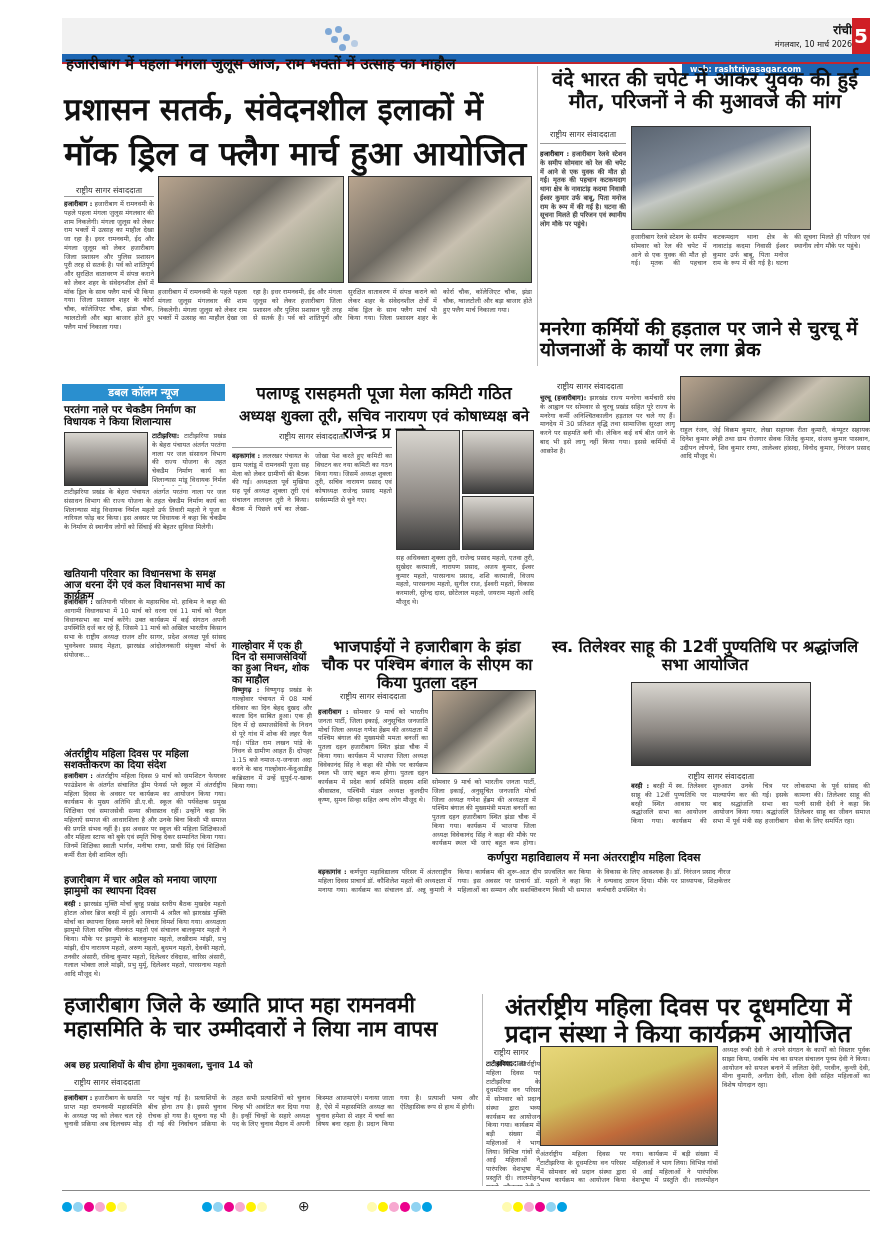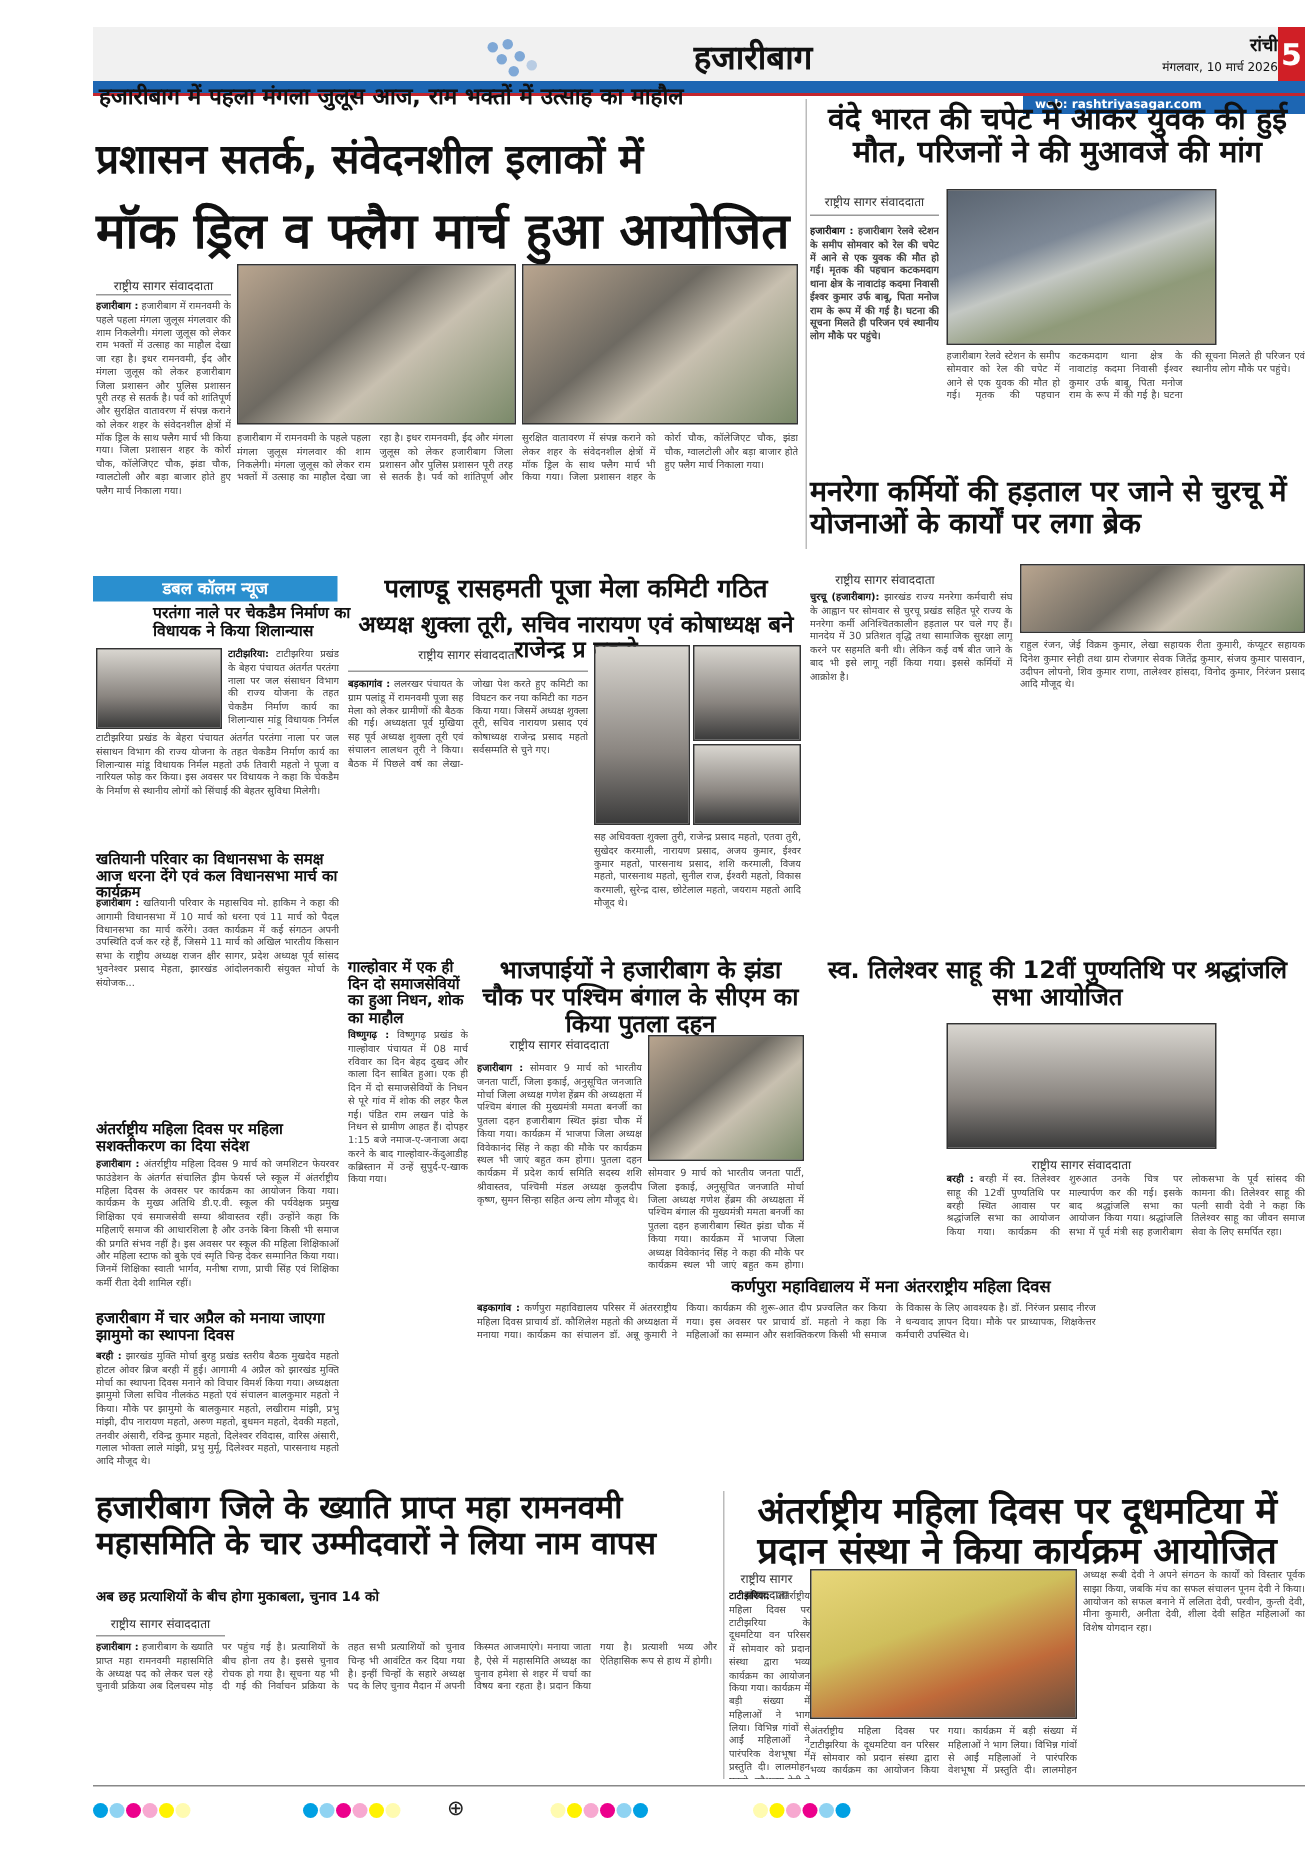--- a/index.html
+++ b/index.html
@@ -37,31 +37,30 @@
 
 <div class="abs masthead">
   <div class="abs mast-dots">
     <span style="left:8px;top:4px"></span>
       <span style="left:18px;top:2px"></span>
       <span style="left:14px;top:12px"></span>
       <span style="left:26px;top:10px"></span>
       <span style="left:22px;top:20px"></span>
       <span style="left:34px;top:16px;opacity:.5"></span>
   </div>
-  <div class="abs mast-section">हजारीबाग</div>
   <div class="abs mast-city">रांची</div>
   <div class="abs mast-date">मंगलवार, 10 मार्च 2026</div>
   <div class="abs mast-page">5</div>
   <div class="abs mast-bar"></div>
   <div class="abs mast-web">web: rashtriyasagar.com</div>
 </div>
 <div class="abs redline" style="left:62px;top:62px;width:808px;"></div>
 
 <div class="abs h" style="left:66px;top:56px;width:466px;font-size:15px;">हजारीबाग में पहला मंगला जुलूस आज, राम भक्तों में उत्साह का माहौल</div>
-<div class="abs h" style="left:64px;top:92px;width:470px;font-size:27px;">प्रशासन सतर्क, संवेदनशील इलाकों में</div>
+<div class="abs h" style="left:64px;top:92px;width:470px;font-size:31px;">प्रशासन सतर्क, संवेदनशील इलाकों में</div>
 <div class="abs h" style="left:64px;top:136px;width:470px;font-size:33px;">मॉक ड्रिल व फ्लैग मार्च हुआ आयोजित</div>
 <div class="abs byline" style="left:64px;top:184px;width:90px;">राष्ट्रीय सागर संवाददाता</div>
 <div class="abs rule" style="left:64px;top:196px;width:90px;"></div>
 <div class="abs body" style="left:64px;top:200px;width:90px;height:178px;"><b>हजारीबाग :</b> <span>हजारीबाग में रामनवमी के पहले पहला मंगला जुलूस मंगलवार की शाम निकलेगी। मंगला जुलूस को लेकर राम भक्तों में उत्साह का माहौल देखा जा रहा है। इधर रामनवमी, ईद और मंगला जुलूस को लेकर हजारीबाग जिला प्रशासन और पुलिस प्रशासन पूरी तरह से सतर्क है। पर्व को शांतिपूर्ण और सुरक्षित वातावरण में संपन्न कराने को लेकर शहर के संवेदनशील क्षेत्रों में मॉक ड्रिल के साथ फ्लैग मार्च भी किया गया। जिला प्रशासन शहर के कोर्रा चौक, कॉलेजिएट चौक, झंडा चौक, ग्वालटोली और बड़ा बाजार होते हुए फ्लैग मार्च निकाला गया।</span></div>
 <div class="abs photo crowd" style="left:158px;top:176px;width:186px;height:107px;"></div>
 <div class="abs photo crowd" style="left:348px;top:176px;width:184px;height:107px;"></div>
 <div class="abs body" style="left:158px;top:288px;width:374px;height:90px;column-count:4;column-gap:6px;">हजारीबाग में रामनवमी के पहले पहला मंगला जुलूस मंगलवार की शाम निकलेगी। मंगला जुलूस को लेकर राम भक्तों में उत्साह का माहौल देखा जा रहा है। इधर रामनवमी, ईद और मंगला जुलूस को लेकर हजारीबाग जिला प्रशासन और पुलिस प्रशासन पूरी तरह से सतर्क है। पर्व को शांतिपूर्ण और सुरक्षित वातावरण में संपन्न कराने को लेकर शहर के संवेदनशील क्षेत्रों में मॉक ड्रिल के साथ फ्लैग मार्च भी किया गया। जिला प्रशासन शहर के कोर्रा चौक, कॉलेजिएट चौक, झंडा चौक, ग्वालटोली और बड़ा बाजार होते हुए फ्लैग मार्च निकाला गया।</div>
 
 <div class="vrule abs" style="left:537px;top:66px;height:300px;"></div>
 <div class="abs h" style="left:540px;top:68px;width:330px;font-size:20px;text-align:center;">वंदे भारत की चपेट में आकर युवक की हुई मौत, परिजनों ने की मुआवजे की मांग</div>
@@ -71,21 +70,21 @@
 <div class="abs photo train" style="left:631px;top:126px;width:180px;height:104px;"></div>
 <div class="abs body" style="left:631px;top:233px;width:239px;height:75px;column-count:3;column-gap:6px;">हजारीबाग रेलवे स्टेशन के समीप सोमवार को रेल की चपेट में आने से एक युवक की मौत हो गई। मृतक की पहचान कटकमदाग थाना क्षेत्र के नावाटांड़ कदमा निवासी ईश्वर कुमार उर्फ बाबू, पिता मनोज राम के रूप में की गई है। घटना की सूचना मिलते ही परिजन एवं स्थानीय लोग मौके पर पहुंचे।</div>
 
 <div class="abs h" style="left:540px;top:318px;width:330px;font-size:19px;">मनरेगा कर्मियों की हड़ताल पर जाने से चुरचू में योजनाओं के कार्यों पर लगा ब्रेक</div>
 <div class="abs byline" style="left:540px;top:380px;width:100px;">राष्ट्रीय सागर संवाददाता</div>
 <div class="abs photo crowd" style="left:680px;top:376px;width:190px;height:46px;"></div>
 <div class="abs body" style="left:540px;top:394px;width:135px;height:228px;"><b>चुरचू (हजारीबाग):</b> <span>झारखंड राज्य मनरेगा कर्मचारी संघ के आह्वान पर सोमवार से चुरचू प्रखंड सहित पूरे राज्य के मनरेगा कर्मी अनिश्चितकालीन हड़ताल पर चले गए हैं। मानदेय में 30 प्रतिशत वृद्धि तथा सामाजिक सुरक्षा लागू करने पर सहमति बनी थी। लेकिन कई वर्ष बीत जाने के बाद भी इसे लागू नहीं किया गया। इससे कर्मियों में आक्रोश है।</span></div>
 <div class="abs body" style="left:680px;top:426px;width:190px;height:196px;">राहुल रंजन, जेई विक्रम कुमार, लेखा सहायक रीता कुमारी, कंप्यूटर सहायक दिनेश कुमार स्नेही तथा ग्राम रोजगार सेवक जितेंद्र कुमार, संजय कुमार पासवान, उदीपन लोपनो, शिव कुमार राणा, तालेश्वर हांसदा, विनोद कुमार, निरंजन प्रसाद आदि मौजूद थे।</div>
 
 <div class="abs dc-bar">डबल कॉलम न्यूज</div>
-<div class="abs h" style="left:64px;top:404px;width:160px;font-size:10.5px;margin-left:38px;">परतंगा नाले पर चेकडैम निर्माण का विधायक ने किया शिलान्यास</div>
+<div class="abs h" style="left:64px;top:404px;width:160px;font-size:10.5px;">परतंगा नाले पर चेकडैम निर्माण का विधायक ने किया शिलान्यास</div>
 <div class="abs photo men" style="left:64px;top:432px;width:84px;height:54px;"></div>
 <div class="abs body" style="left:152px;top:432px;width:74px;height:54px;"><b>टाटीझरिया:</b> <span>टाटीझरिया प्रखंड के बेहरा पंचायत अंतर्गत परतंगा नाला पर जल संसाधन विभाग की राज्य योजना के तहत चेकडैम निर्माण कार्य का शिलान्यास मांडू विधायक निर्मल महतो उर्फ तिवारी महतो ने पूजा व नारियल फोड़ कर किया। इस अवसर पर विधायक ने कहा कि चेकडैम के निर्माण से स्थानीय लोगों को सिंचाई की बेहतर सुविधा मिलेगी।</span></div>
 <div class="abs body" style="left:64px;top:488px;width:162px;height:68px;">टाटीझरिया प्रखंड के बेहरा पंचायत अंतर्गत परतंगा नाला पर जल संसाधन विभाग की राज्य योजना के तहत चेकडैम निर्माण कार्य का शिलान्यास मांडू विधायक निर्मल महतो उर्फ तिवारी महतो ने पूजा व नारियल फोड़ कर किया। इस अवसर पर विधायक ने कहा कि चेकडैम के निर्माण से स्थानीय लोगों को सिंचाई की बेहतर सुविधा मिलेगी।</div>
 
 <div class="abs h" style="left:64px;top:568px;width:162px;font-size:10px;">खतियानी परिवार का विधानसभा के समक्ष आज धरना देंगे एवं कल विधानसभा मार्च का कार्यक्रम</div>
 <div class="abs body" style="left:64px;top:598px;width:162px;height:146px;"><b>हजारीबाग :</b> <span>खतियानी परिवार के महासचिव मो. हाकिम ने कहा की आगामी विधानसभा में 10 मार्च को धरना एवं 11 मार्च को पैदल विधानसभा का मार्च करेंगे। उक्त कार्यक्रम में कई संगठन अपनी उपस्थिति दर्ज कर रहे हैं, जिसमे 11 मार्च को अखिल भारतीय किसान सभा के राष्ट्रीय अध्यक्ष राजन क्षीर सागर, प्रदेश अध्यक्ष पूर्व सांसद भुवनेश्वर प्रसाद मेहता, झारखंड आंदोलनकारी संयुक्त मोर्चा के संयोजक...</span></div>
 
 <div class="abs h" style="left:64px;top:748px;width:162px;font-size:10px;">अंतर्राष्ट्रीय महिला दिवस पर महिला सशक्तीकरण का दिया संदेश</div>
 <div class="abs body" style="left:64px;top:772px;width:162px;height:98px;"><b>हजारीबाग :</b> <span>अंतर्राष्ट्रीय महिला दिवस 9 मार्च को जमशिटन फेयरवर फाउंडेशन के अंतर्गत संचालित ड्रीम फेयर्स प्ले स्कूल में अंतर्राष्ट्रीय महिला दिवस के अवसर पर कार्यक्रम का आयोजन किया गया। कार्यक्रम के मुख्य अतिथि डी.ए.वी. स्कूल की पर्यवेक्षक प्रमुख शिक्षिका एवं समाजसेवी सम्या श्रीवास्तव रहीं। उन्होंने कहा कि महिलाएँ समाज की आधारशिला है और उनके बिना किसी भी समाज की प्रगति संभव नहीं है। इस अवसर पर स्कूल की महिला शिक्षिकाओं और महिला स्टाफ को बुके एवं स्मृति चिन्ह देकर सम्मानित किया गया। जिनमें शिक्षिका स्वाती भार्गव, मनीषा राणा, प्राची सिंह एवं शिक्षिका कर्मी रीता देवी शामिल रहीं।</span></div>
 

